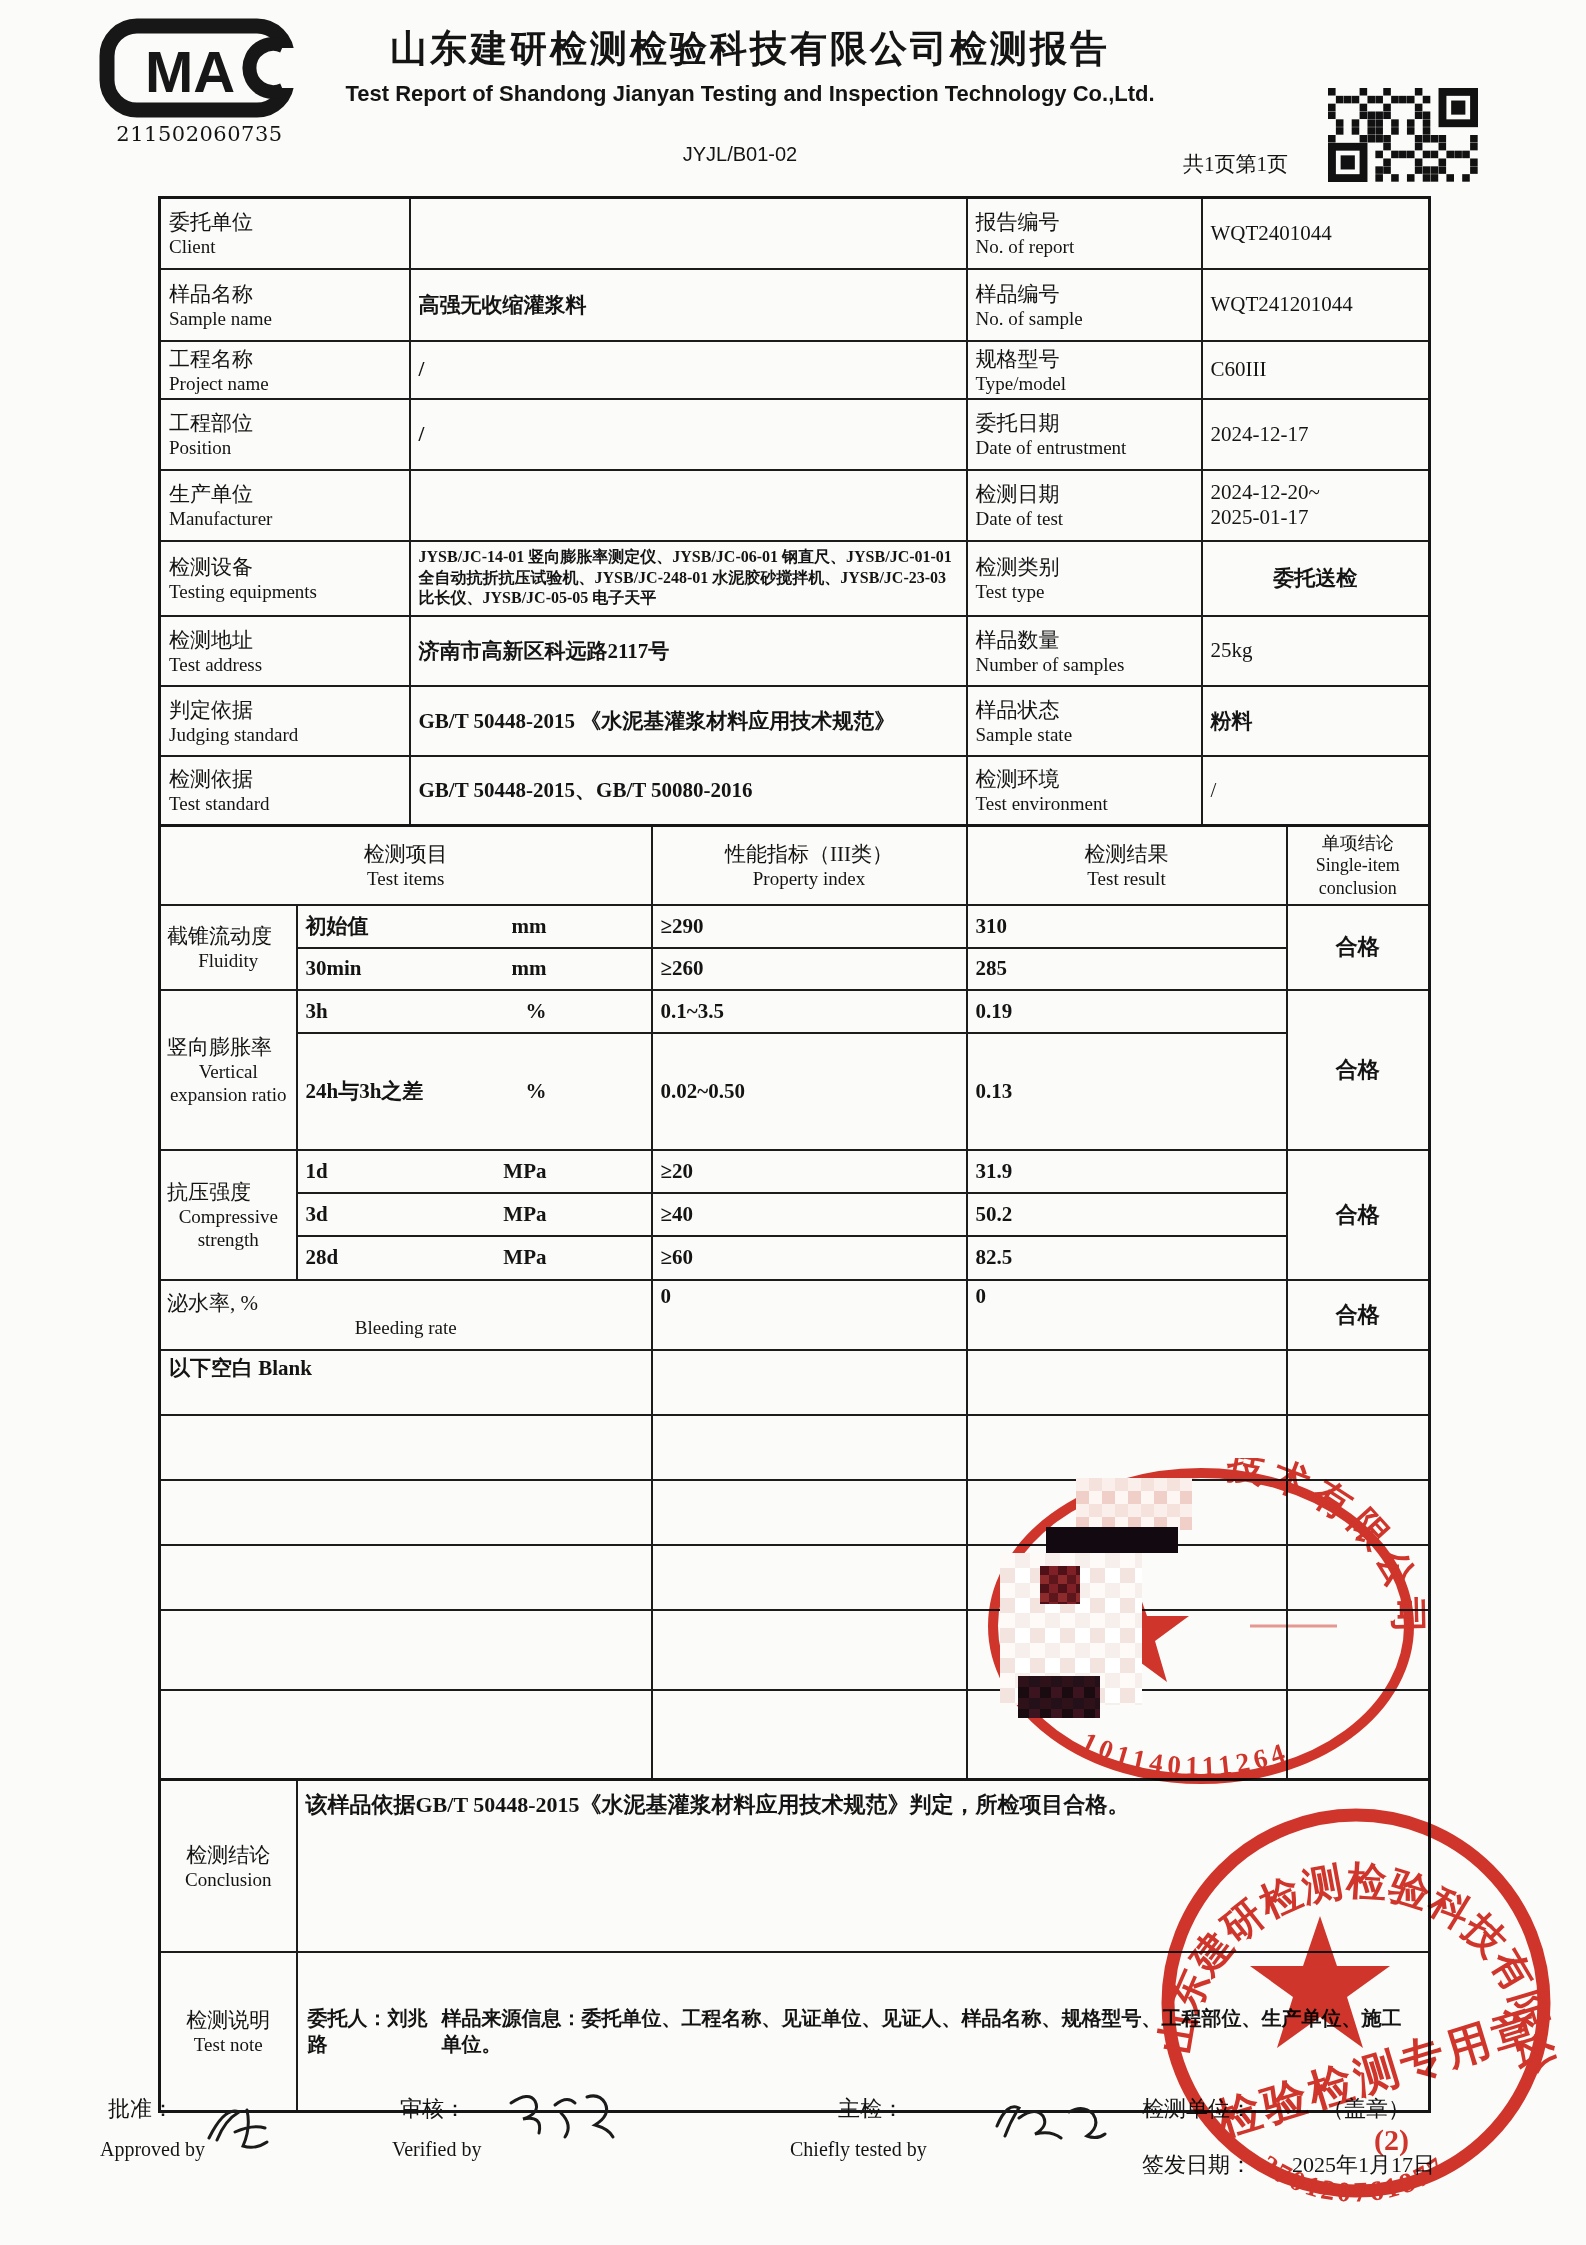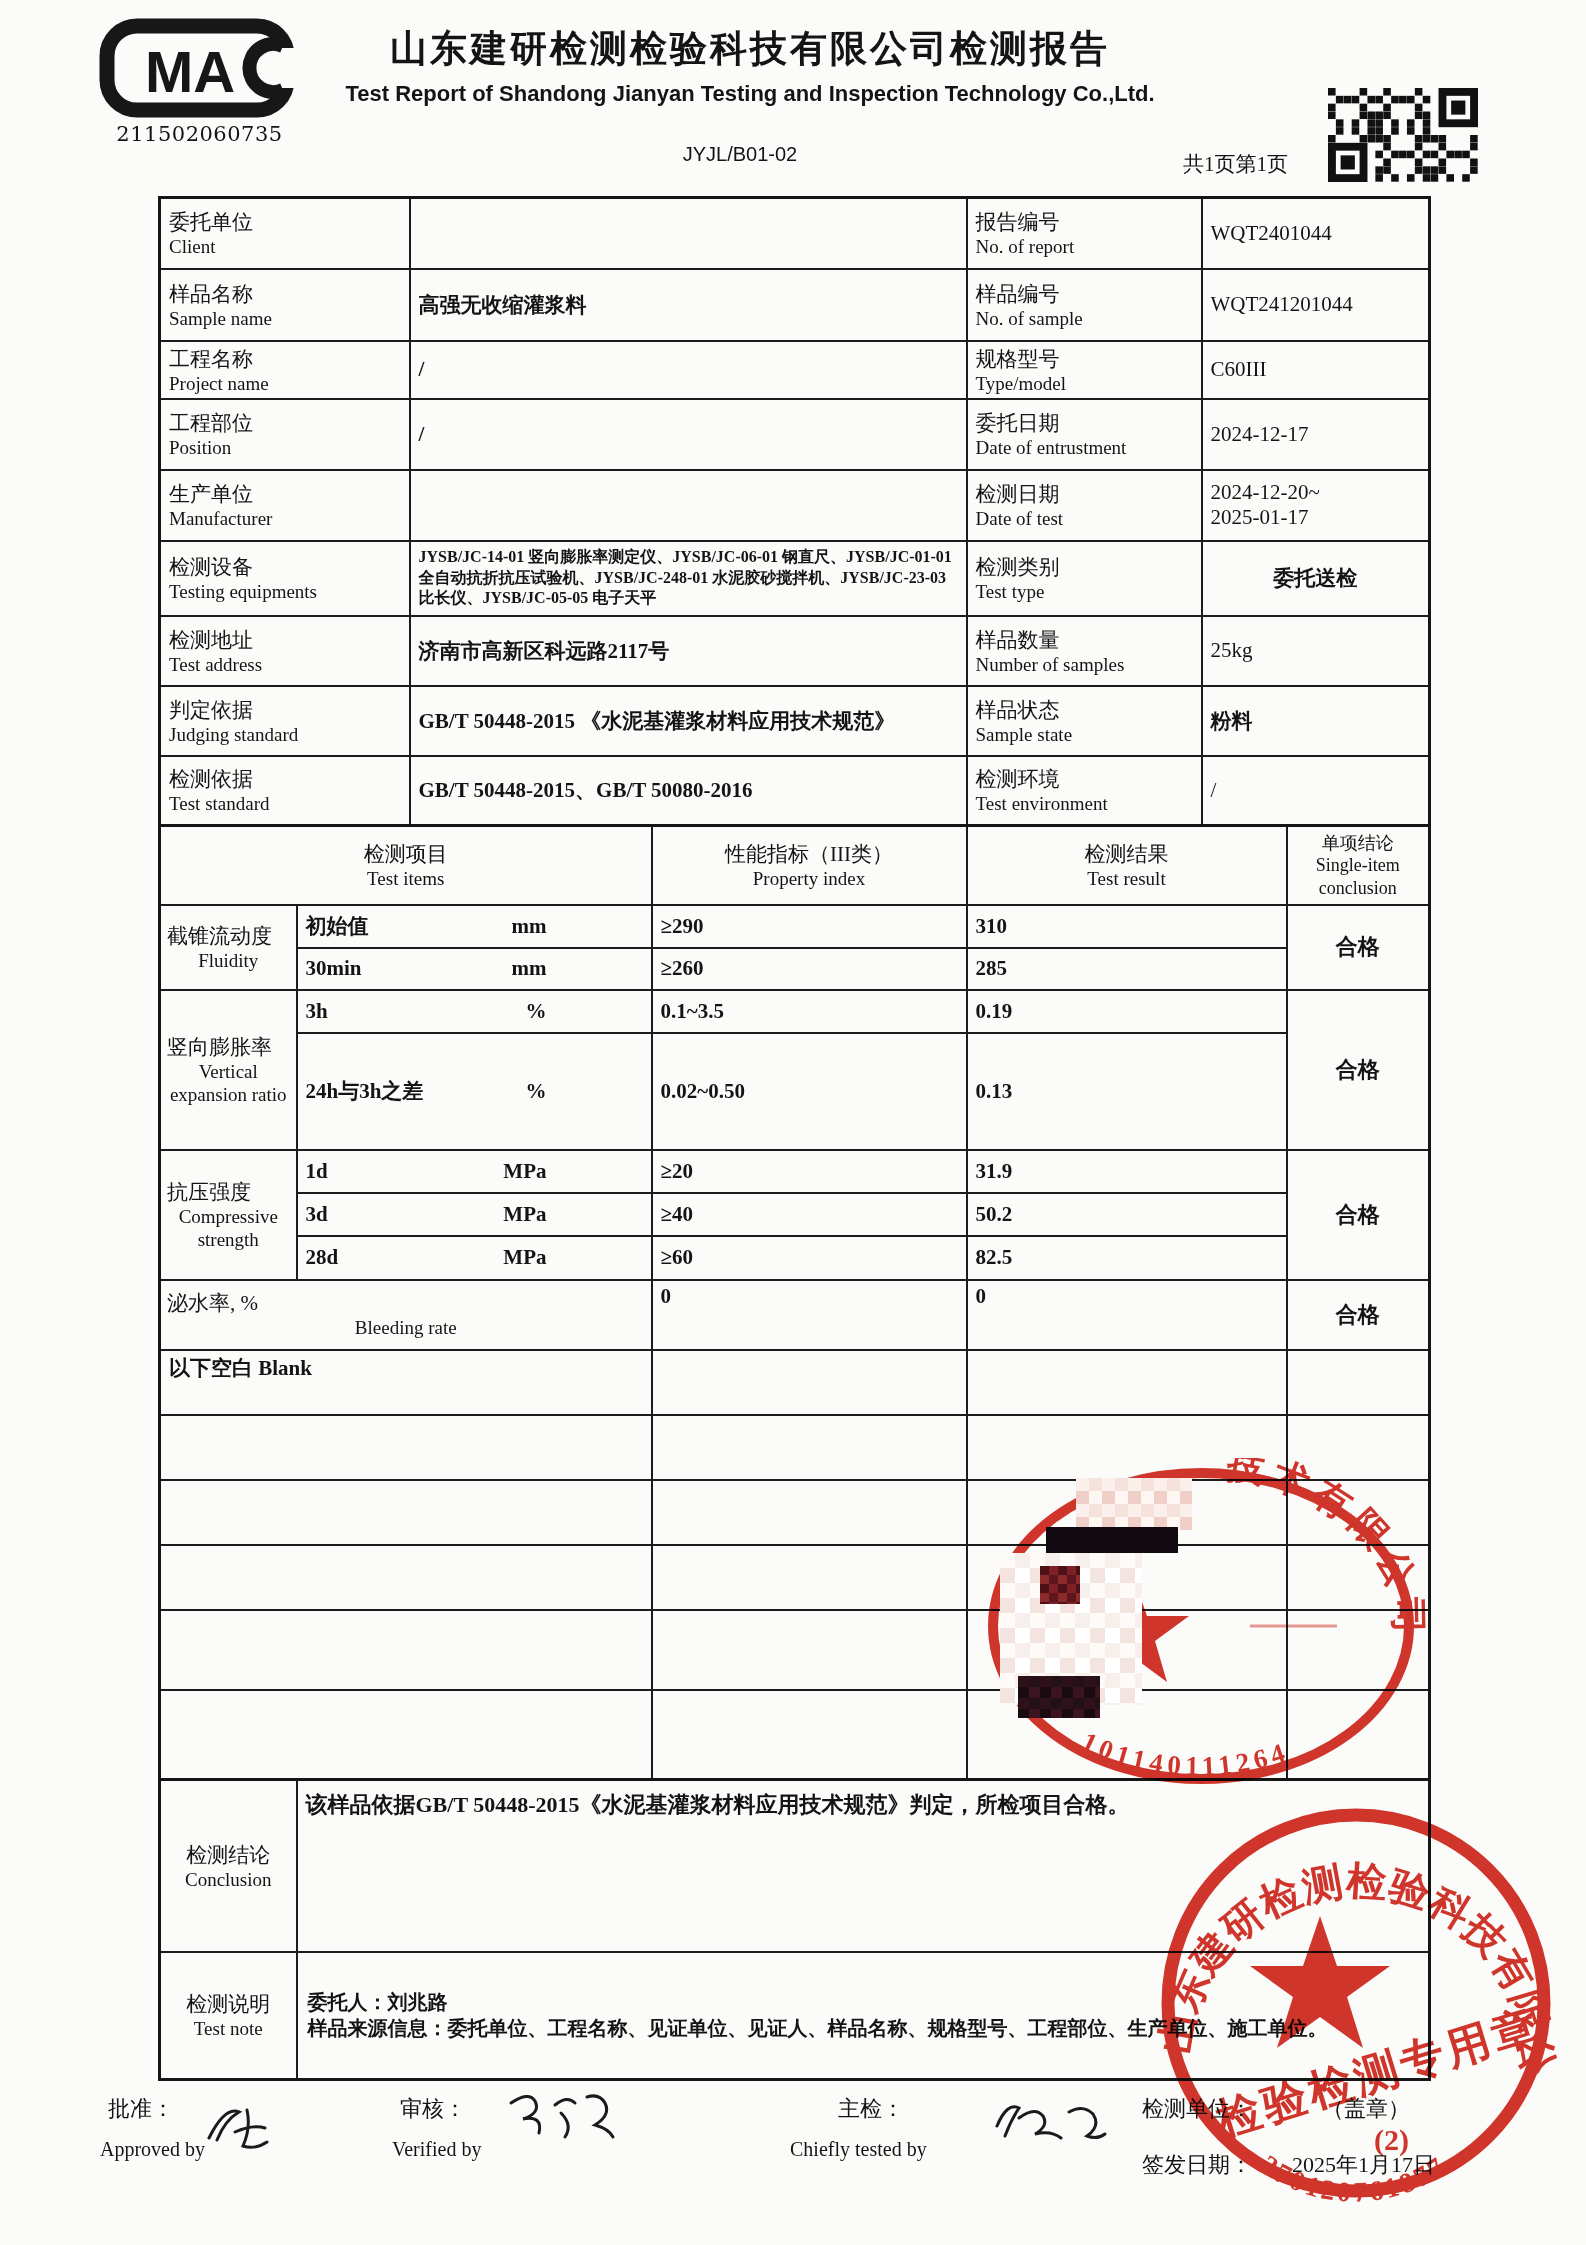--- a/index.html
+++ b/index.html
@@ -31,21 +31,21 @@
   .rtbl .hd .en{font-size:19px;}
   .hd-concl{font-size:18px;line-height:1.25;text-align:center;}
   .sub{display:flex;justify-content:space-between;align-items:center;height:100%;padding-right:96px;font-size:21px;font-weight:bold;}
   .idx{font-size:21px;font-weight:bold;}
   .res{font-size:21px;font-weight:bold;}
   .pass{font-size:22px;font-weight:bold;text-align:center;}
   .grp{display:flex;flex-direction:column;justify-content:space-between;height:100%;font-size:20px;}
   .grp .gcn{font-size:21px;}
   .grp .gen{font-size:19px;line-height:1.2;text-align:center;}
   .concl-text{font-size:22px;font-weight:bold;padding-top:6px;}
-  .notewrap{display:flex;flex-direction:column;justify-content:space-between;height:100%;font-size:20px;font-weight:bold;line-height:1.3;}
+  .notewrap{display:flex;flex-direction:row;justify-content:space-between;height:100%;font-size:20px;font-weight:bold;line-height:1.3;}
   
   .fblock{position:absolute;z-index:1;}
   .f-cn{font-size:22px;}
   .f-en{font-size:20px;margin-top:14px;}
   .sig{position:absolute;z-index:2;}
   
   .stamp{position:absolute;z-index:4;mix-blend-mode:multiply;opacity:.92;}
   .mosaic{position:absolute;z-index:6;}
   .m-pink{background:repeating-conic-gradient(from 0deg,#f6e2dd 0% 25%,#fdf6f3 25% 50%,#f0cfc8 50% 75%,#fbefeb 75% 100%);background-size:26px 26px;}
   .m-white{background:repeating-conic-gradient(from 0deg,#f6efec 0% 25%,#ffffff 25% 50%,#f3e4e0 50% 75%,#fdfaf8 75% 100%);background-size:30px 30px;}
@@ -506,21 +506,21 @@
       <tbody>
         <tr style="height:172px">
           <td class="center">
               <div class="cn">检测结论</div>
               <div class="en">Conclusion</div>
             </td>
           <td style="vertical-align:top">
               <div class="concl-text">该样品依据GB/T 50448-2015《水泥基灌浆材料应用技术规范》判定，所检项目合格。</div>
             </td>
         </tr>
-        <tr style="height:128px">
+        <tr style="height:160px">
           <td class="center" style="padding:10px 4px">
               <div class="lblwrap" style="align-items:center">
                 <span class="cn">检测说明</span>
                 <span class="en">Test note</span>
               </div>
             </td>
           <td style="padding:6px 10px">
               <div class="notewrap">
                 <span>委托人：刘兆路</span>
                 <span>样品来源信息：委托单位、工程名称、见证单位、见证人、样品名称、规格型号、工程部位、生产单位、施工单位。</span>

